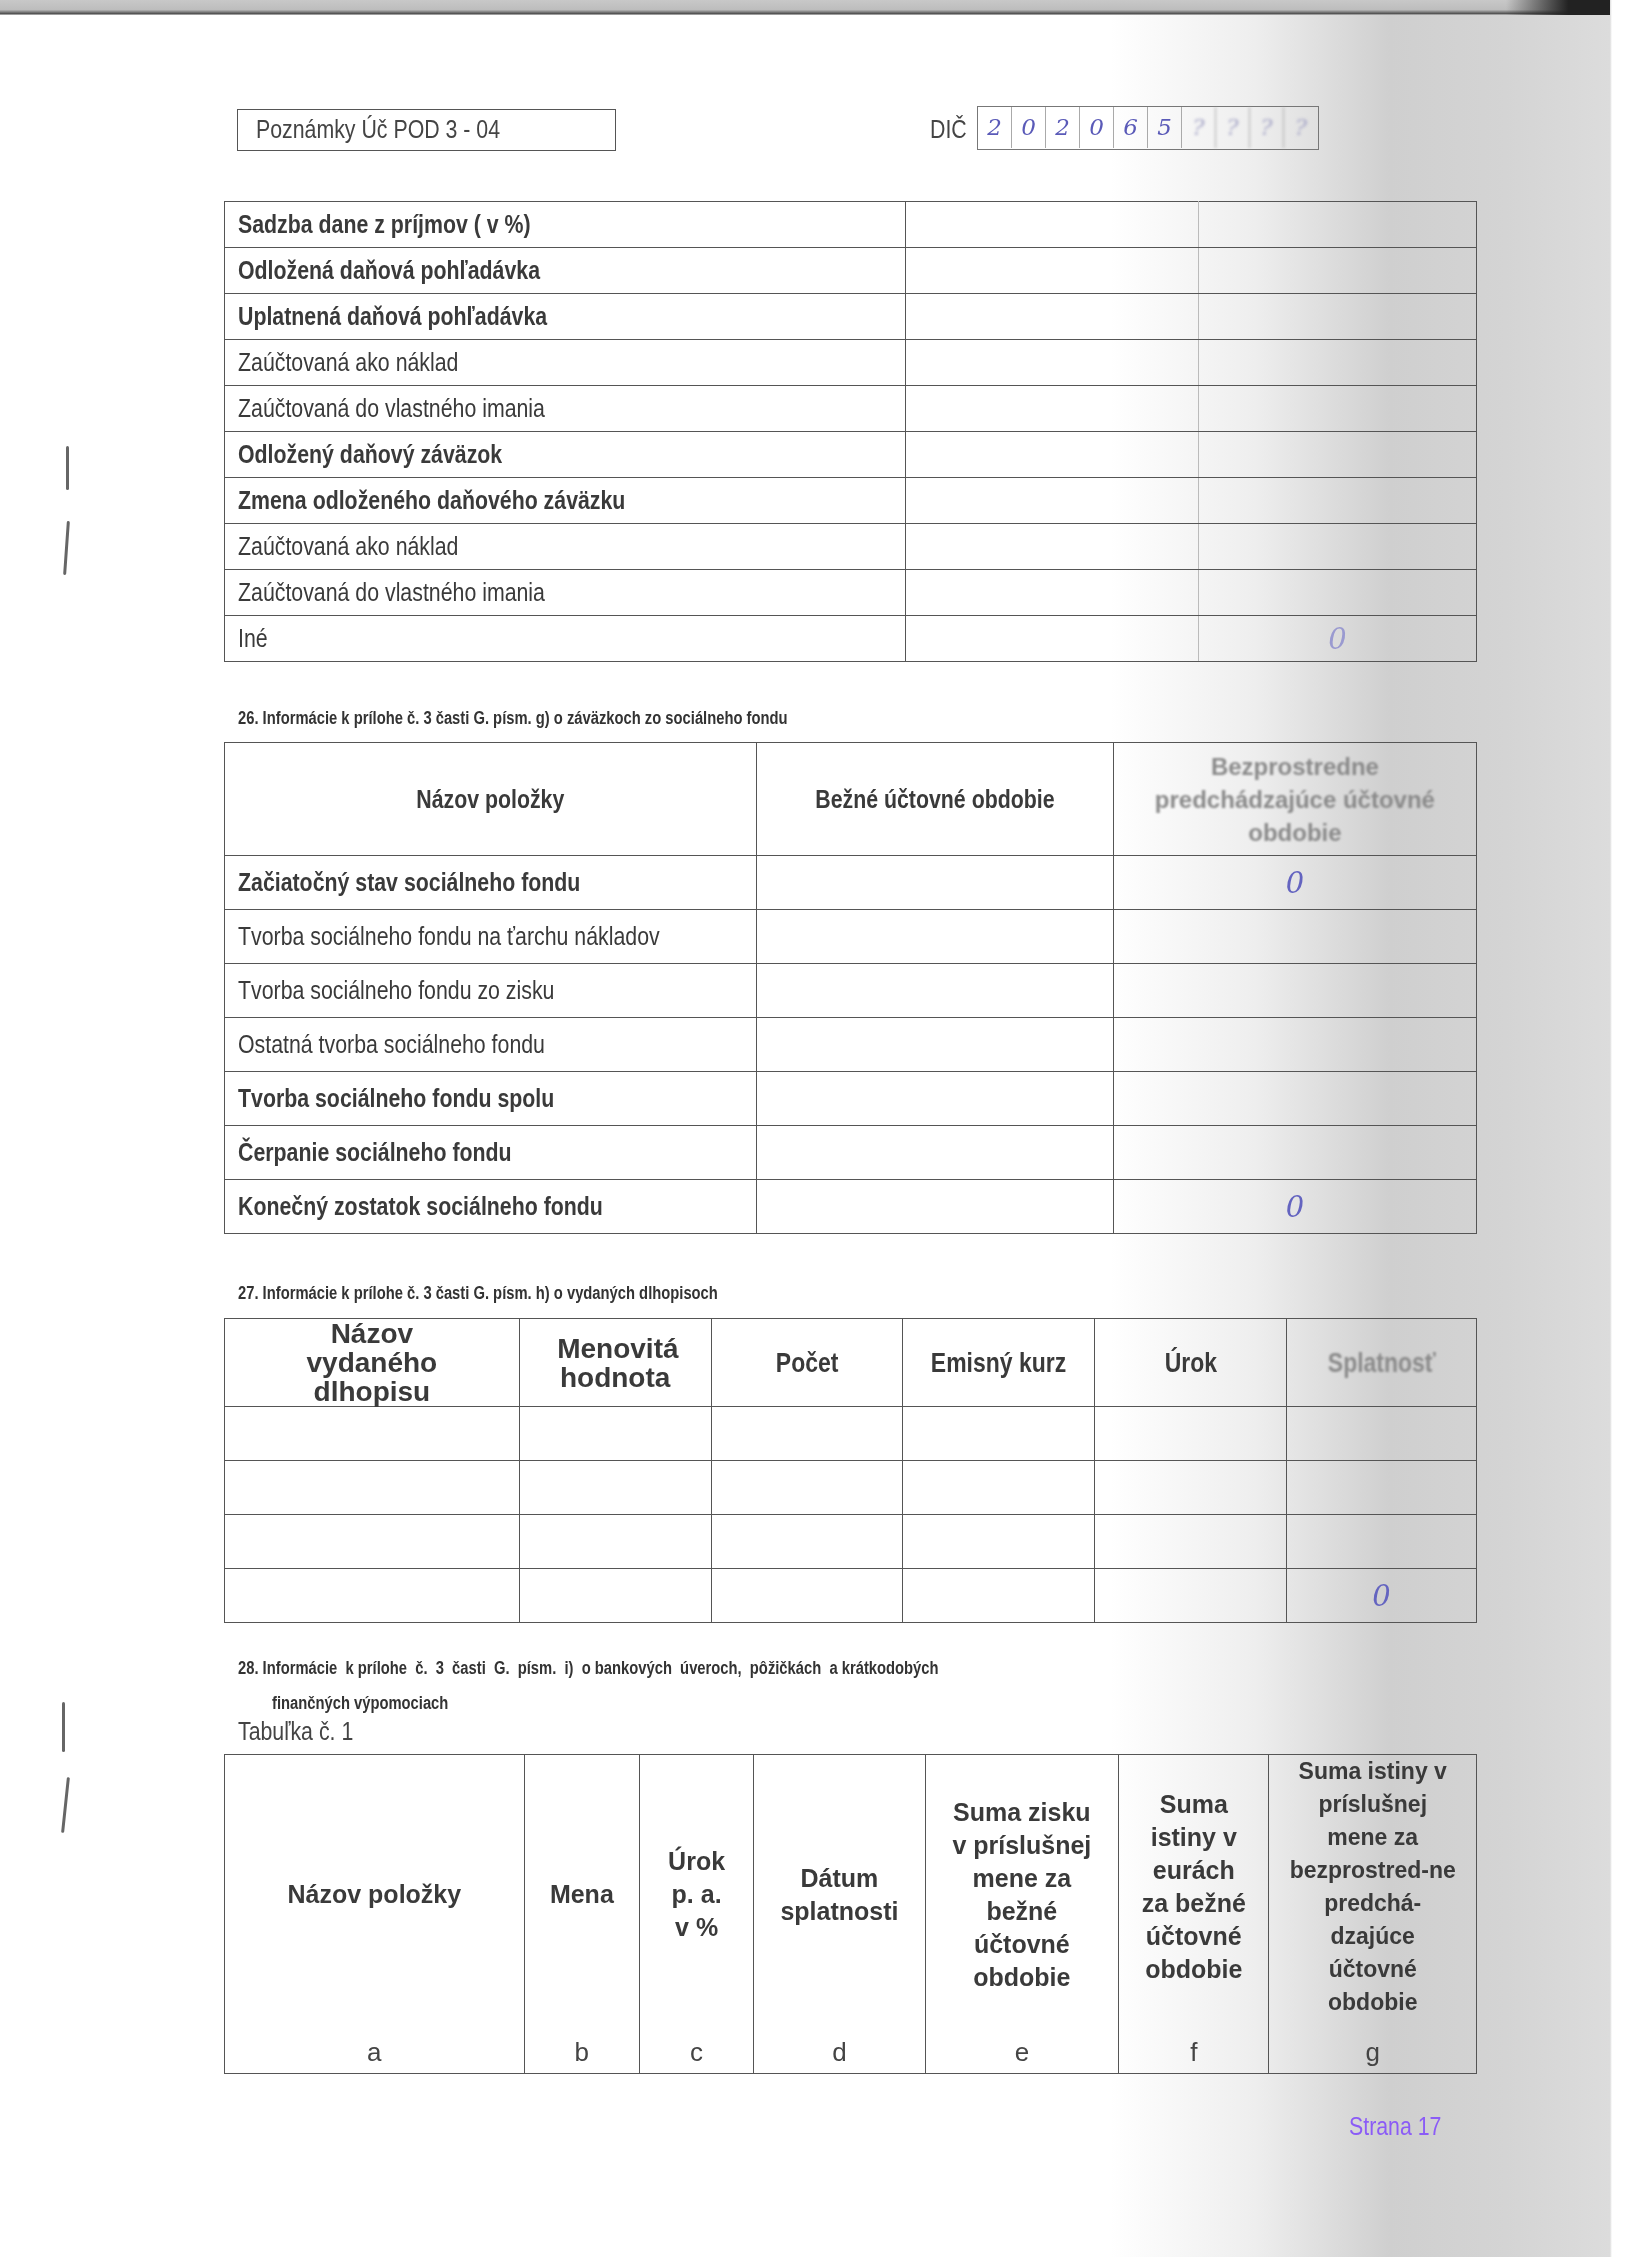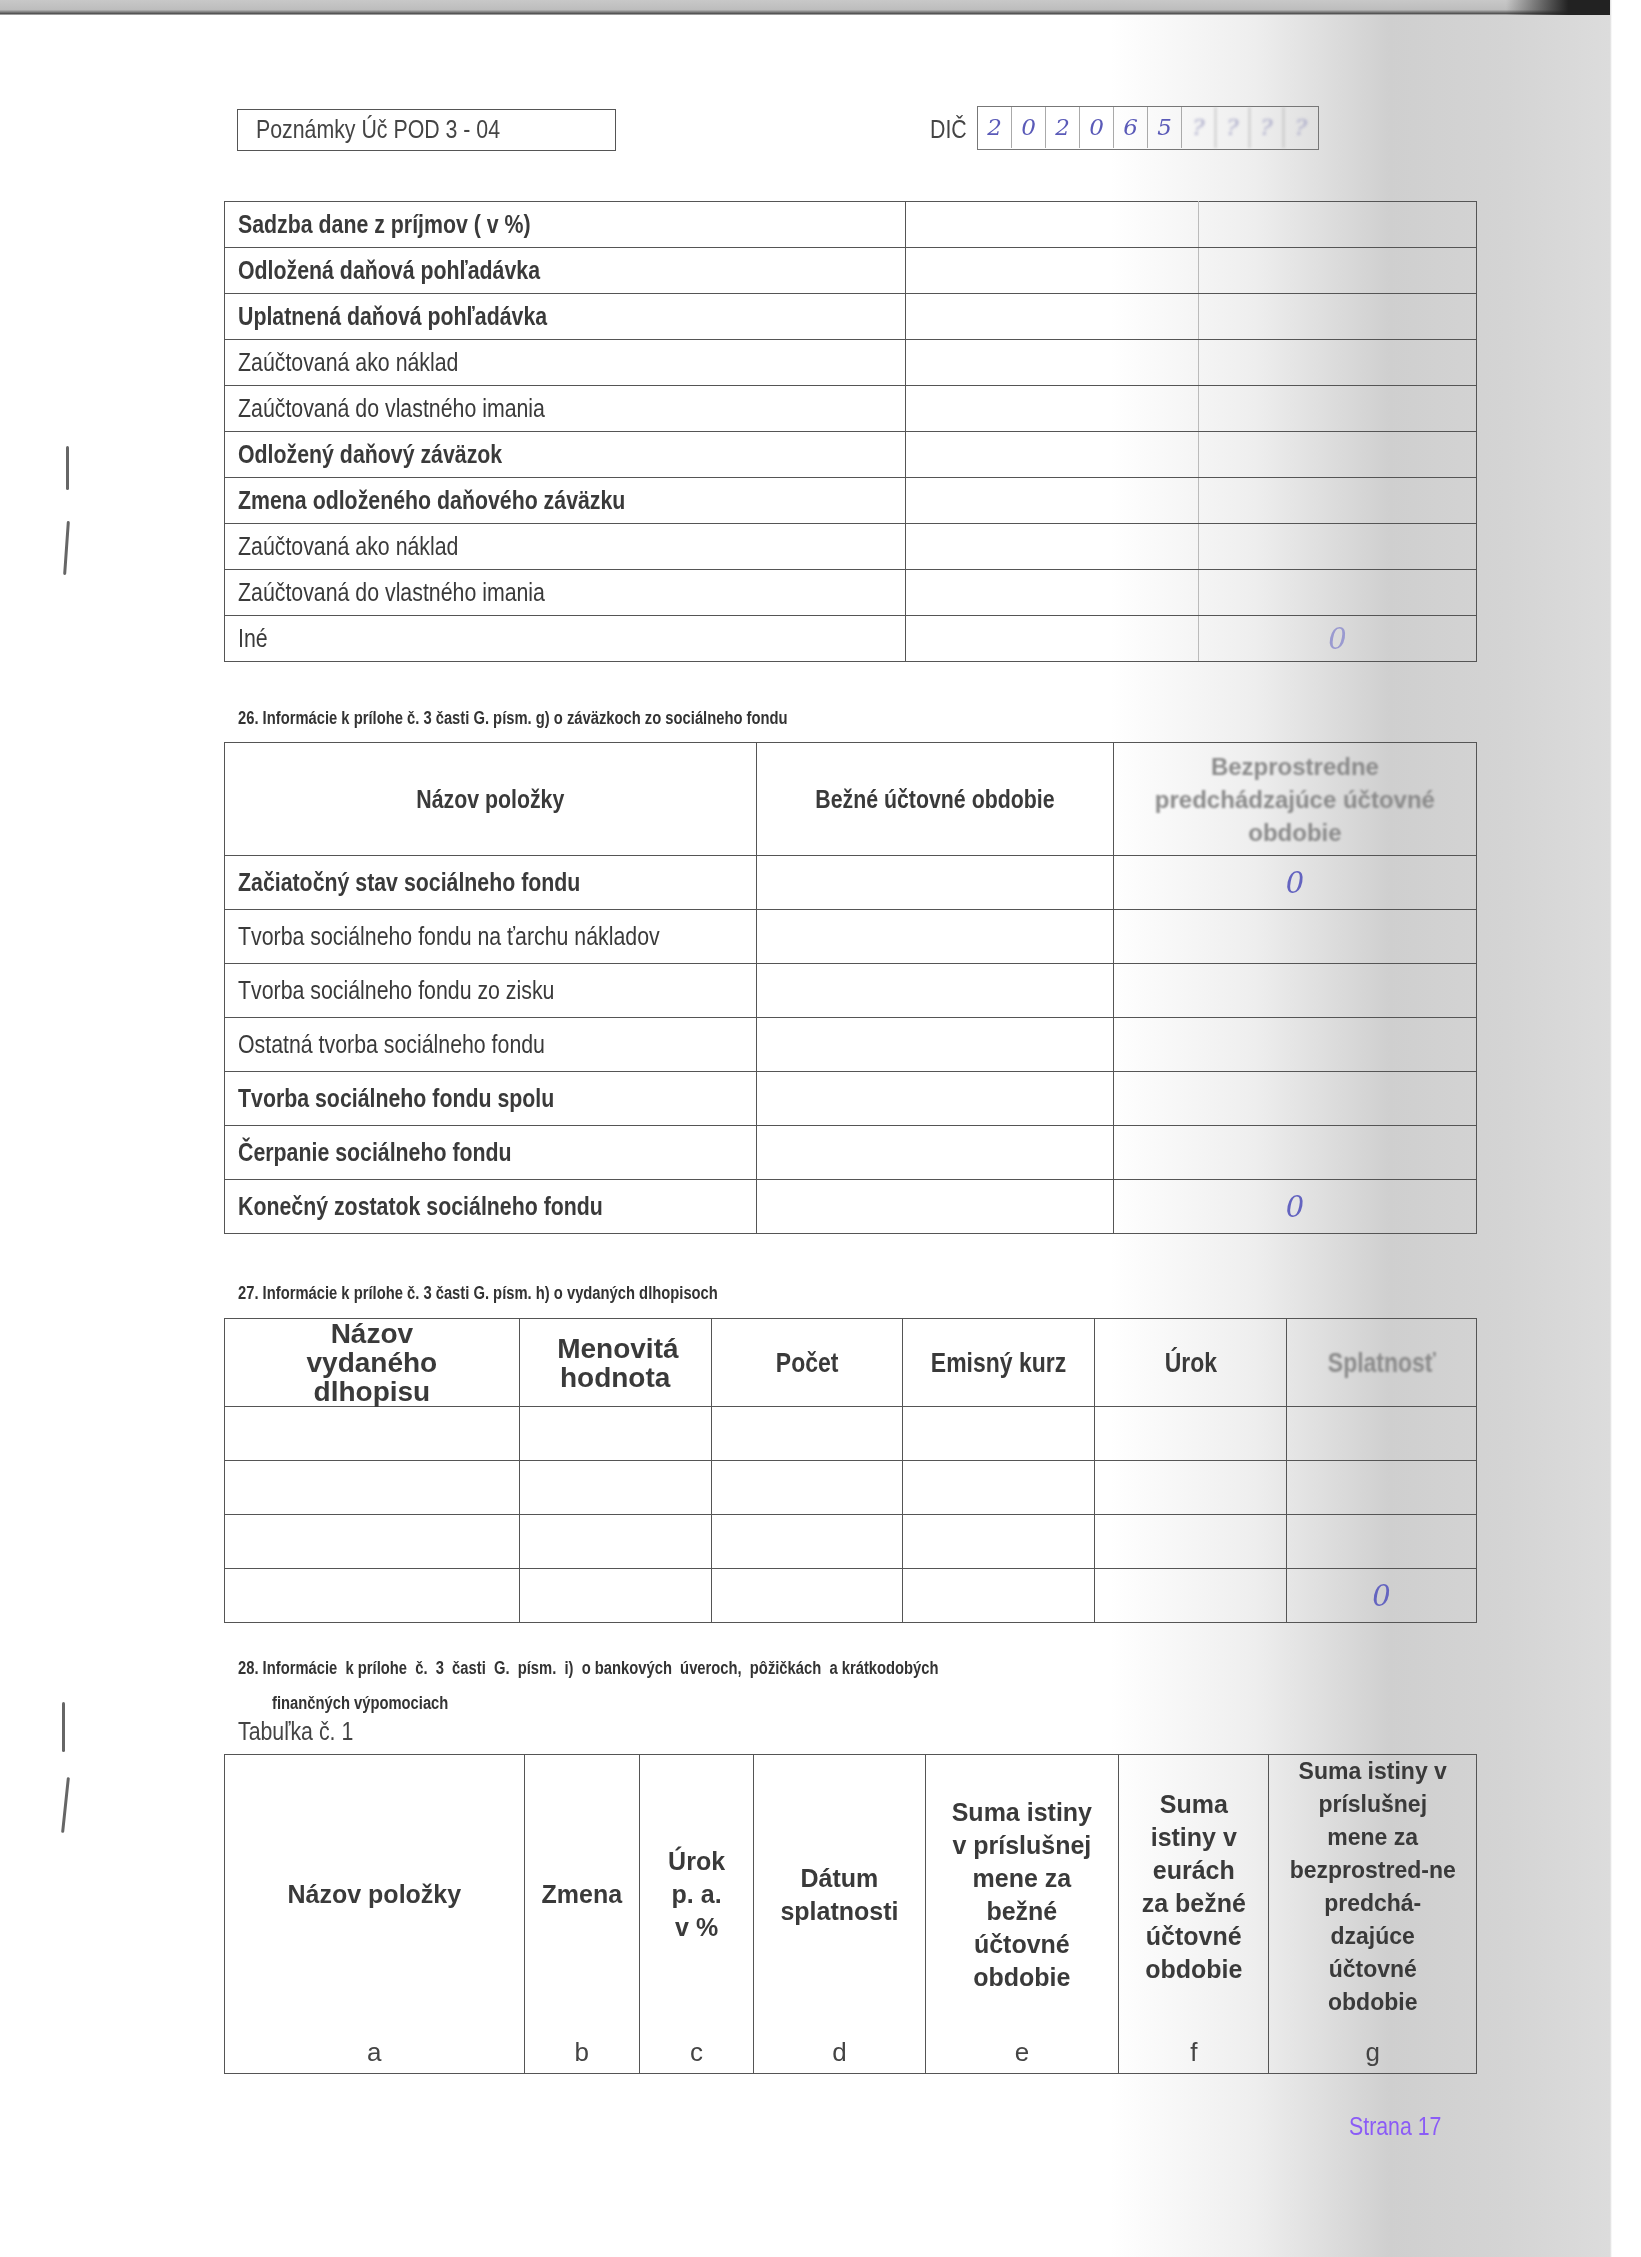--- a/index.html
+++ b/index.html
@@ -276,33 +276,33 @@
 </div>
 <div class="tabulka"><span class="narrow">Tabuľka č. 1</span></div>
 <table id="t28">
   <thead>
     <tr>
       <th class="a">
           <span class="hdr">Názov položky</span>
           <span class="letter">a</span>
         </th>
       <th class="b">
-          <span class="hdr">Zmena</span>
+          <span class="hdr">Mena</span>
           <span class="letter">b</span>
         </th>
       <th class="c">
           <span class="hdr" style="width:68px; margin:0 auto;">Úrok p. a. v %</span>
           <span class="letter">c</span>
         </th>
       <th class="d">
           <span class="hdr" style="width:145px; margin:0 auto;">Dátum splatnosti</span>
           <span class="letter">d</span>
         </th>
       <th class="e">
-          <span class="hdr" style="width:145px; margin:0 auto;">Suma istiny v príslušnej mene za bežné účtovné obdobie</span>
+          <span class="hdr" style="width:145px; margin:0 auto;">Suma zisku v príslušnej mene za bežné účtovné obdobie</span>
           <span class="letter">e</span>
         </th>
       <th class="f">
           <span class="hdr" style="width:106px; margin:8px auto;">Suma istiny v eurách za bežné účtovné obdobie</span>
           <span class="letter">f</span>
         </th>
       <th class="g">
           <span class="hdr" style="width:174px; margin:0 auto; font-size:23px;">Suma istiny v príslušnej mene za bezprostred-ne predchá-dzajúce účtovné obdobie</span>
           <span class="letter">g</span>
         </th>

